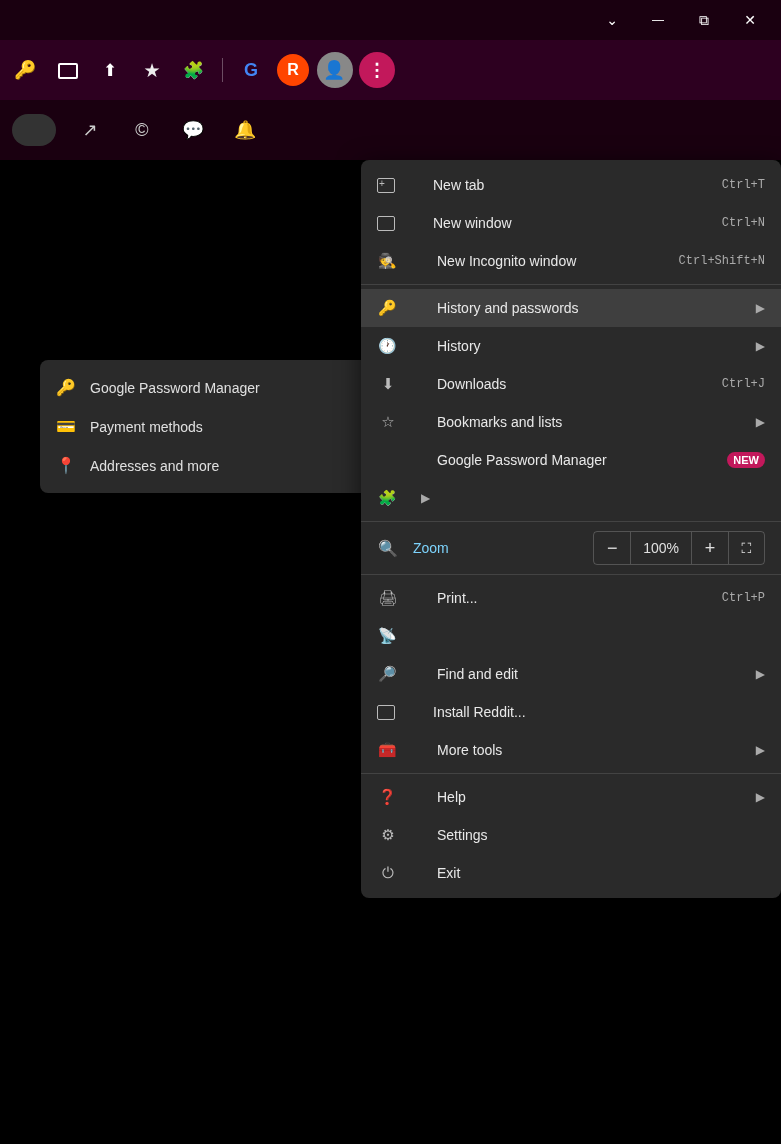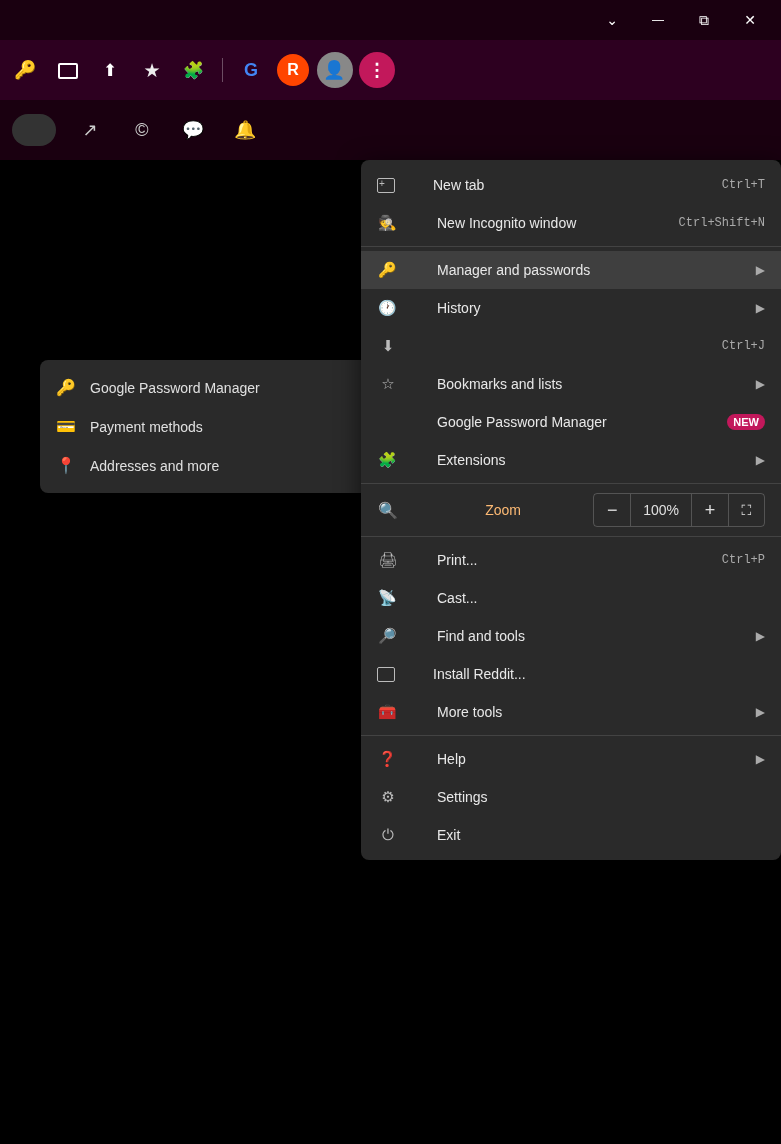--- a/index.html
+++ b/index.html
@@ -220,23 +220,22 @@
     .zoom-icon {
       font-size: 16px;
       color: #bbb;
       width: 22px;
       text-align: center;
       flex-shrink: 0;
       margin-right: 14px;
     }
     .zoom-label {
       flex: 1;
-      color: #fdba74;
-      font-size: 14px;
-      text-align: center;
+      color: #7dd3fc;
+      font-size: 14px;
     }
     .zoom-controls {
       display: flex;
       align-items: center;
       gap: 0;
       border: 1px solid rgba(255,255,255,0.2);
       border-radius: 4px;
       overflow: hidden;
     }
     .zoom-btn {
@@ -381,61 +380,66 @@
   <div class="dropdown-menu" style="top: 0; right: 0;">
 
     <div class="menu-item">
       <span class="menu-item-icon" style="font-size:15px; border:1px solid #bbb; width:18px; height:15px; display:inline-block; border-radius:2px; position:relative;">
         <span style="position:absolute; top:-1px; left:1px; font-size:10px; color:#bbb;">+</span>
       </span>
       <span class="menu-item-label">New tab</span>
       <span class="menu-item-shortcut">Ctrl+T</span>
     </div>
 
+    <div class="menu-item">
+      <span class="menu-item-icon" style="font-size:15px; border:1px solid #bbb; width:18px; height:15px; display:inline-block; border-radius:2px;"></span>
+      <span class="menu-item-label">New window</span>
+      <span class="menu-item-shortcut">Ctrl+N</span>
+    </div>
 
     <div class="menu-item">
       <span class="menu-item-icon" style="font-size:15px;">🕵</span>
       <span class="menu-item-label">New Incognito window</span>
       <span class="menu-item-shortcut">Ctrl+Shift+N</span>
     </div>
 
     <div class="menu-divider"></div>
 
     <div class="menu-item highlighted">
       <span class="menu-item-icon" style="font-size:15px;">🔑</span>
-      <span class="menu-item-label">Manager and passwords</span>
+      <span class="menu-item-label">History and passwords</span>
       <span class="menu-item-arrow">▶</span>
     </div>
 
     <div class="menu-item">
       <span class="menu-item-icon" style="font-size:15px;">🕐</span>
       <span class="menu-item-label">History</span>
       <span class="menu-item-arrow">▶</span>
     </div>
 
     <div class="menu-item">
       <span class="menu-item-icon" style="font-size:15px;">⬇</span>
+      <span class="menu-item-label">Downloads</span>
       <span class="menu-item-shortcut">Ctrl+J</span>
     </div>
 
     <div class="menu-item">
       <span class="menu-item-icon" style="font-size:15px;">☆</span>
       <span class="menu-item-label">Bookmarks and lists</span>
       <span class="menu-item-arrow">▶</span>
     </div>
 
     <div class="menu-item">
       <span class="menu-item-icon"></span>
       <span class="menu-item-label">Google Password Manager</span>
       <span class="new-badge">NEW</span>
     </div>
 
     <div class="menu-item">
       <span class="menu-item-icon" style="font-size:15px;">🧩</span>
-      <span class="menu-item-label">Extensions</span>
       <span class="menu-item-arrow">▶</span>
     </div>
 
     <div class="menu-divider"></div>
 
     <div class="zoom-row">
       <span class="zoom-icon">🔍</span>
       <span class="zoom-label">Zoom</span>
       <div class="zoom-controls">
         <button class="zoom-btn">−</button>
@@ -450,26 +454,25 @@
     <div class="menu-divider"></div>
 
     <div class="menu-item">
       <span class="menu-item-icon" style="font-size:15px;">🖨</span>
       <span class="menu-item-label">Print...</span>
       <span class="menu-item-shortcut">Ctrl+P</span>
     </div>
 
     <div class="menu-item">
       <span class="menu-item-icon" style="font-size:15px;">📡</span>
-      <span class="menu-item-label">Cast...</span>
     </div>
 
     <div class="menu-item">
       <span class="menu-item-icon" style="font-size:15px;">🔎</span>
-      <span class="menu-item-label">Find and tools</span>
+      <span class="menu-item-label">Find and edit</span>
       <span class="menu-item-arrow">▶</span>
     </div>
 
     <div class="menu-item">
       <span class="menu-item-icon" style="font-size:15px; border:1px solid #bbb; width:18px; height:15px; display:inline-block; border-radius:2px;"></span>
       <span class="menu-item-label">Install Reddit...</span>
     </div>
 
     <div class="menu-item">
       <span class="menu-item-icon" style="font-size:15px;">🧰</span>

